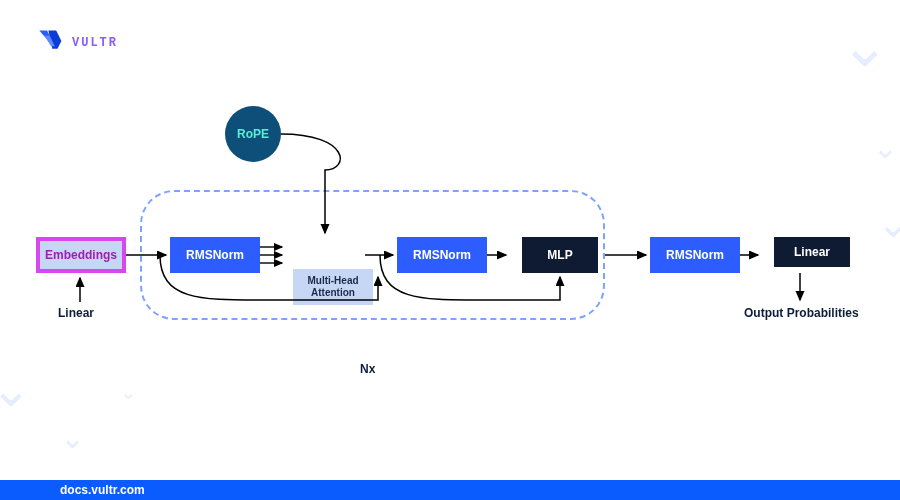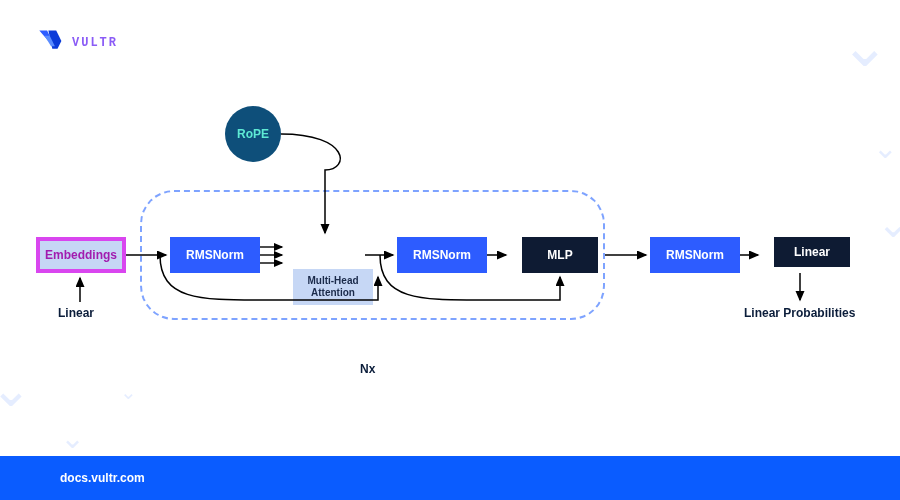--- a/index.html
+++ b/index.html
@@ -25,21 +25,21 @@
     letter-spacing: 2px;
     font-size: 12px;
     color: #8b5cf6;
     font-family: Liberation Mono, monospace;
   }
   .footer {
     position: absolute;
     bottom: 0;
     left: 0;
     width: 100%;
-    height: 44px;
+    height: 20px;
     background: #0a5cff;
     color: #fff;
     font-size: 12px;
     display: flex;
     align-items: center;
     padding-left: 60px;
     font-weight: 600;
   }
   .canvas {
     position: absolute;
@@ -149,21 +149,21 @@
 
   <div class="block blk-blue" style="left:650px; top:237px; width:90px; height:36px;">
     <span>RMSNorm</span>
   </div>
 
   <div class="block blk-dark" style="left:762px; top:237px; width:76px; height:30px;">
     <span>Linear</span>
   </div>
 
   <div class="label" style="left:58px; top:306px;">Linear</div>
-  <div class="label" style="left:744px; top:306px;">Linear Probabilities</div>
+  <div class="label" style="left:744px; top:306px;">Output Probabilities</div>
   <div class="label" style="left:360px; top:362px;">Nx</div>
 
   <svg class="arrows">
     <defs>
       <marker id="ah" markerWidth="8" markerHeight="8" refX="6" refY="3" orient="auto">
         <path d="M0,0 L7,3 L0,6 Z" fill="#000"></path>
       </marker>
     </defs>
 
     <line x1="80" y1="302" x2="80" y2="278" stroke="#000" stroke-width="1.5" marker-end="url(#ah)"></line>

